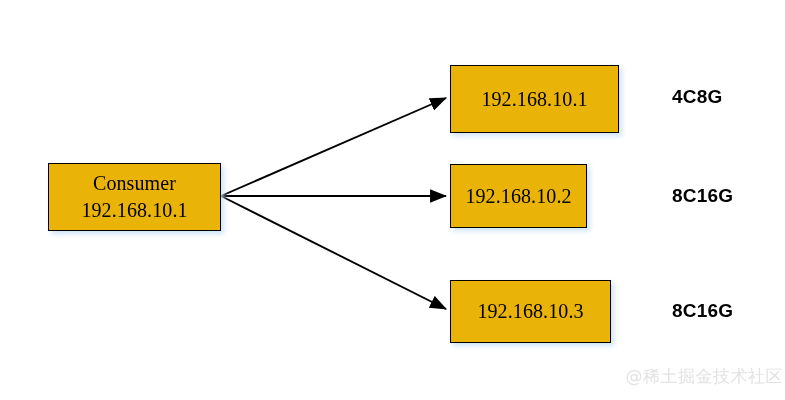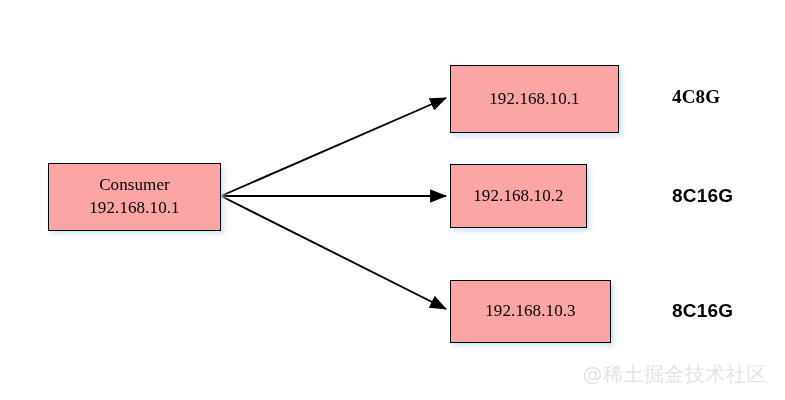--- a/index.html
+++ b/index.html
@@ -12,28 +12,28 @@
     width: 785px;
     height: 400px;
     background: #ffffff;
     overflow: hidden;
     font-family: "Liberation Serif", serif;
   }
   .node-box {
     position: absolute;
     box-sizing: border-box;
     border: 1.6px solid #000000;
-    background: #fca5a5;
+    background: #eab308;
     display: flex;
     flex-direction: column;
     align-items: center;
     justify-content: center;
     color: #000000;
     font-family: "Liberation Serif", serif;
-    font-size: 17px;
+    font-size: 20px;
     line-height: 1.35;
     letter-spacing: 0.1px;
     box-shadow: 3px 3px 5px rgba(198, 222, 245, 0.85);
     z-index: 3;
   }
   .node-line {
     white-space: nowrap;
   }
   #consumer-box {
     left: 48px;
@@ -62,38 +62,38 @@
   .spec-label {
     position: absolute;
     color: #000000;
     font-family: "Liberation Sans", sans-serif;
     font-size: 19px;
     font-weight: 600;
     letter-spacing: 0.2px;
     white-space: nowrap;
     z-index: 3;
   }
-  #spec-label-0 { left: 672px; top: 86px; font-family: Liberation Serif, serif; }
+  #spec-label-0 { left: 672px; top: 86px; }
   #spec-label-1 { left: 672px; top: 185px; }
   #spec-label-2 { left: 672px; top: 300px; }
   #arrow-layer {
     position: absolute;
     left: 0;
     top: 0;
     width: 785px;
     height: 400px;
     z-index: 2;
   }
   #watermark {
     position: absolute;
-    right: 18px;
+    right: 2px;
     bottom: 12px;
     color: #e2e2e4;
     font-family: "DejaVu Sans", sans-serif;
-    font-size: 20px;
+    font-size: 17px;
     letter-spacing: 0.5px;
     white-space: nowrap;
     user-select: none;
     z-index: 1;
   }
 </style>
 </head>
 <body>
 
 <div id="canvas">

